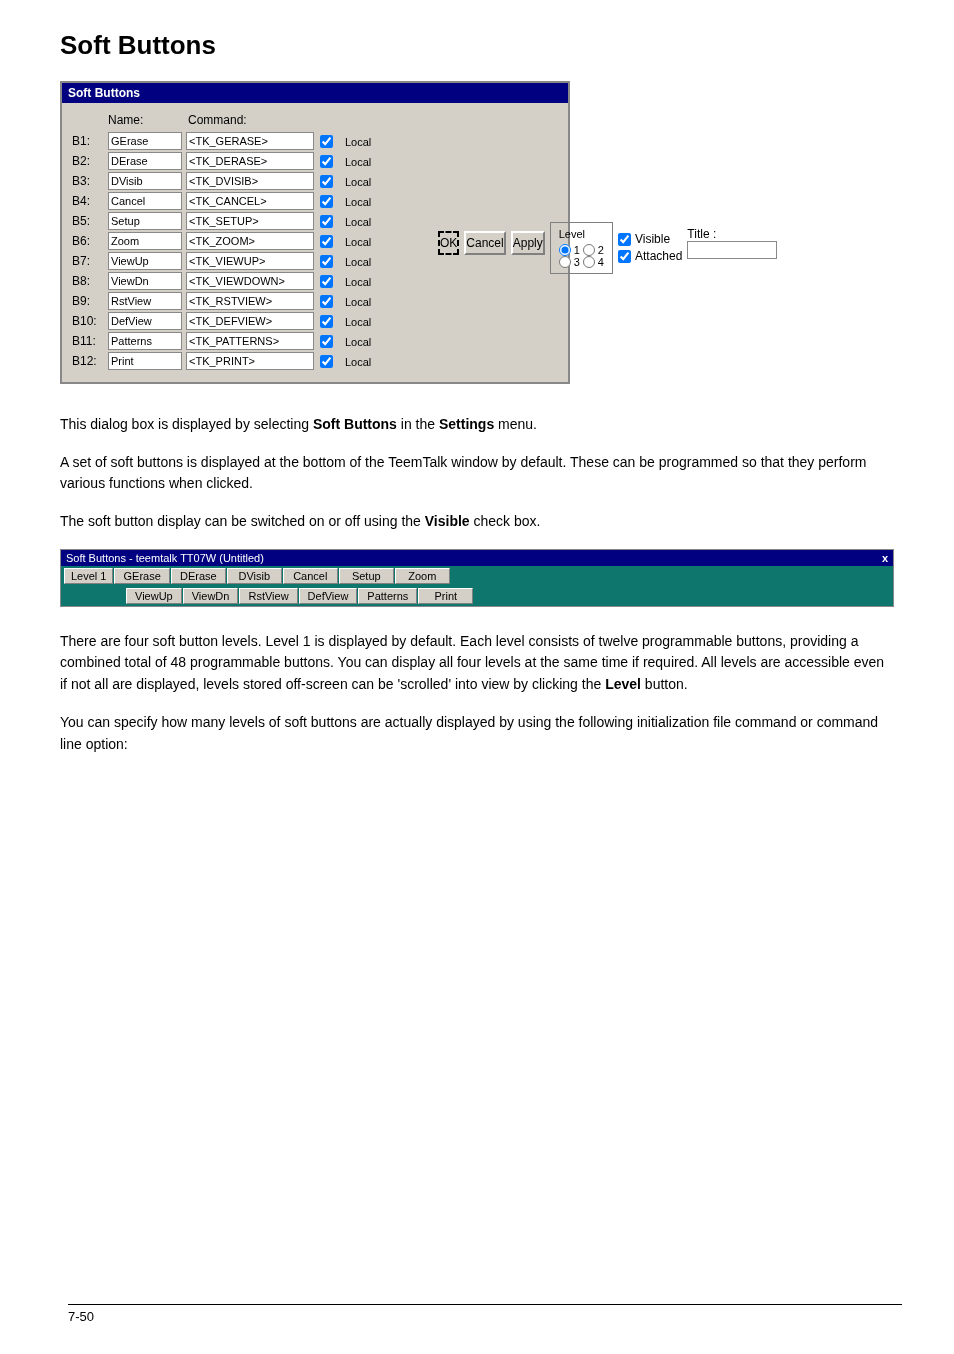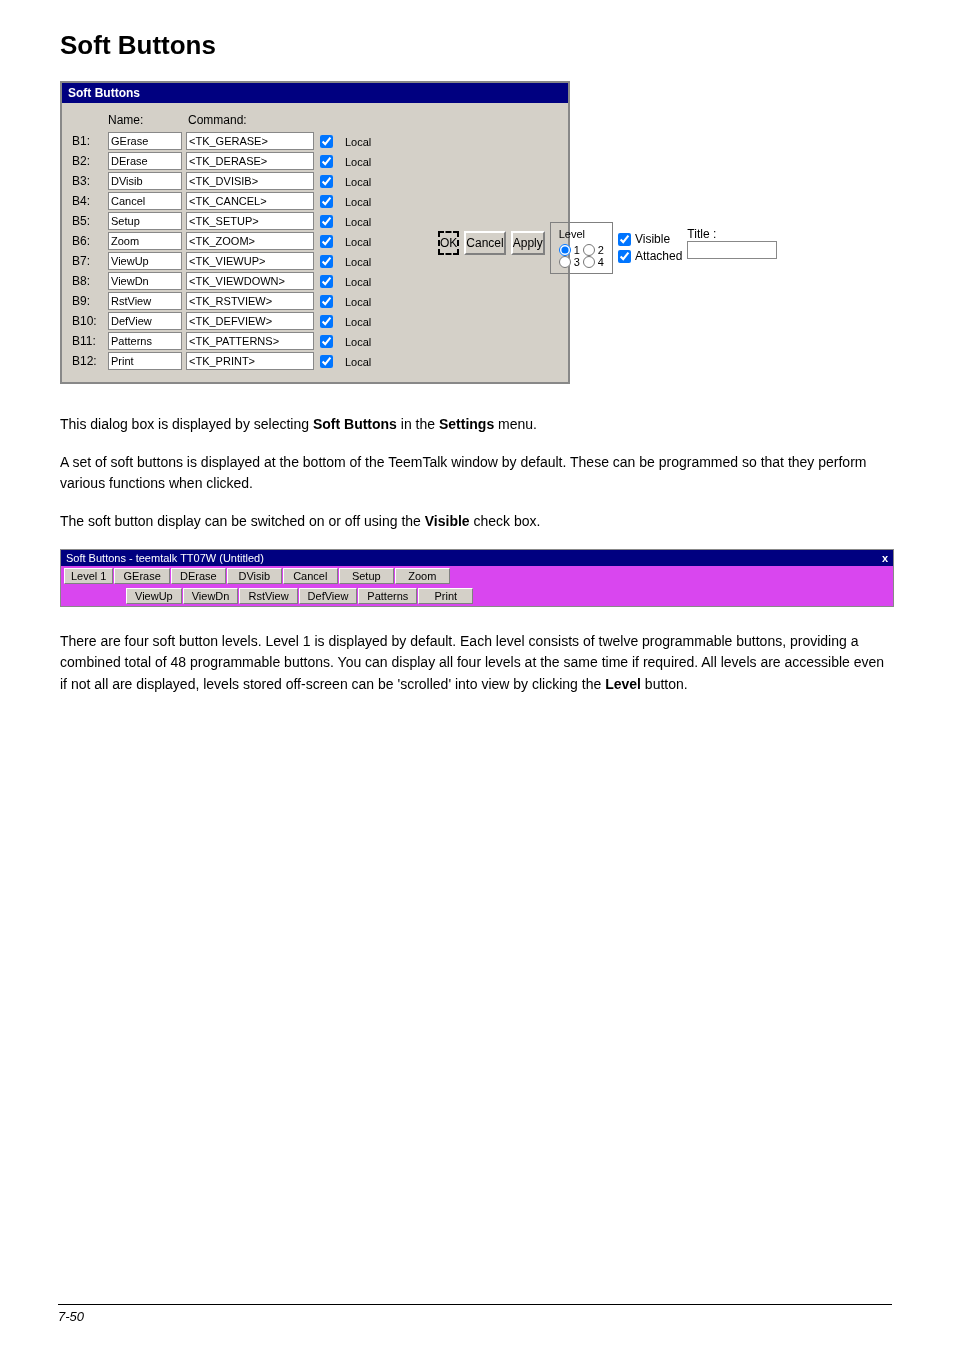--- a/index.html
+++ b/index.html
@@ -205,21 +205,21 @@
       margin-bottom: 16px;
     }
 
     .body-text b {
       font-weight: bold;
     }
 
     
     .taskbar-sim {
       border: 1px solid #888;
-      background: #d946ef;
+      background: #0f766e;
       margin-bottom: 24px;
       font-size: 11px;
     }
 
     .taskbar-titlebar {
       background: #000080;
       color: #fff;
       padding: 2px 5px;
       font-size: 11px;
       display: flex;
@@ -278,23 +278,22 @@
     }
 
     .init-value b {
       font-weight: bold;
     }
 
     
     .page-footer {
       position: absolute;
       bottom: 30px;
-      left: 58px;
+      left: 68px;
       font-size: 13px;
-      font-style: italic;
       border-top: 1px solid #000;
       padding-top: 4px;
       width: calc(100% - 120px);
     }
   </style>
 </head>
 <body>
 
 <div class="page">
 
@@ -492,20 +491,21 @@
           <div class="taskbar-btn">RstView</div>
           <div class="taskbar-btn">DefView</div>
           <div class="taskbar-btn">Patterns</div>
           <div class="taskbar-btn">Print</div>
         </div>
     </div>
   </div>
 
   <div id="body-paragraphs2">
       <p class="body-text">There are four soft button levels. Level 1 is displayed by default. Each level consists of twelve programmable buttons, providing a combined total of 48 programmable buttons. You can display all four levels at the same time if required. All levels are accessible even if not all are displayed, levels stored off-screen can be 'scrolled' into view by clicking the <b>Level</b> button.</p>
+      <p class="body-text">You can specify how many levels of soft buttons are actually displayed by using the following initialization file command or command line option:</p>
     </div>
 
 
   <div class="page-footer">
     <span>7-50</span>
   </div>
 
 </div>
 
 </body></html>

